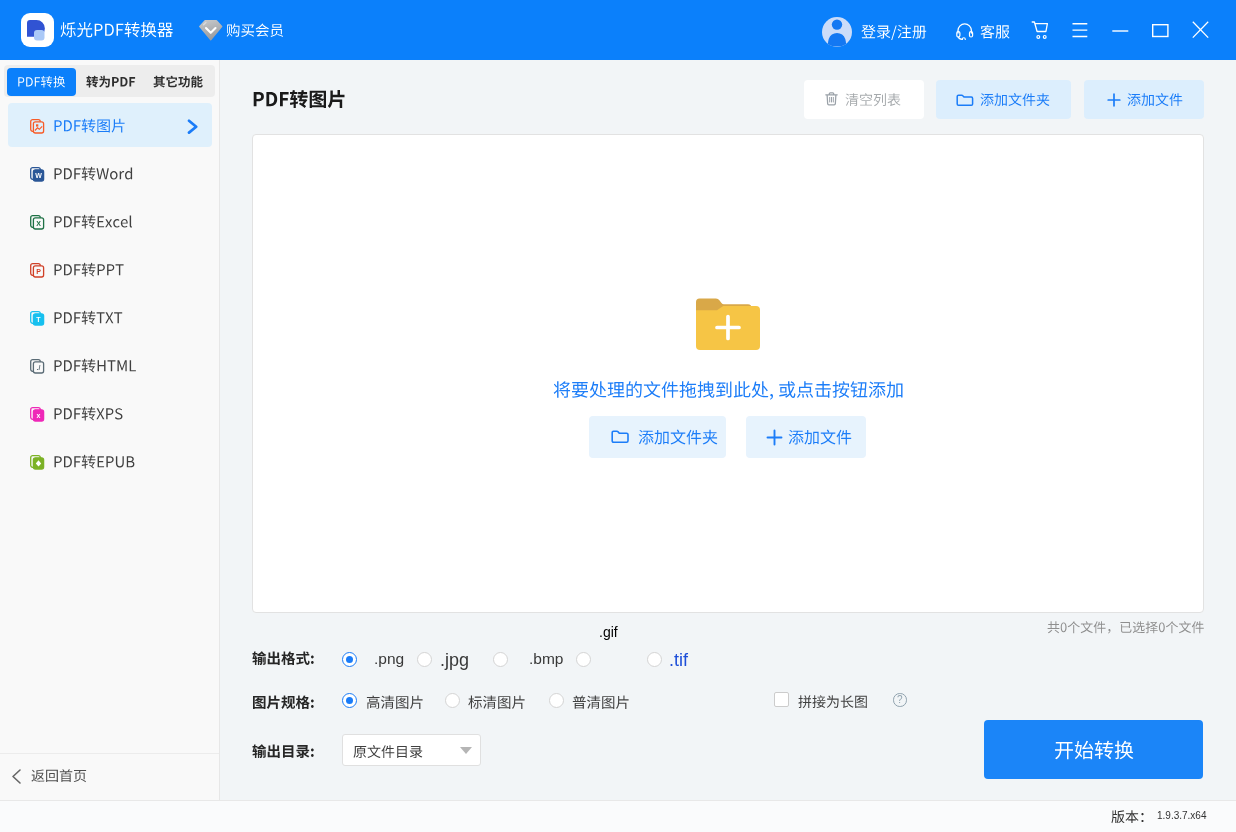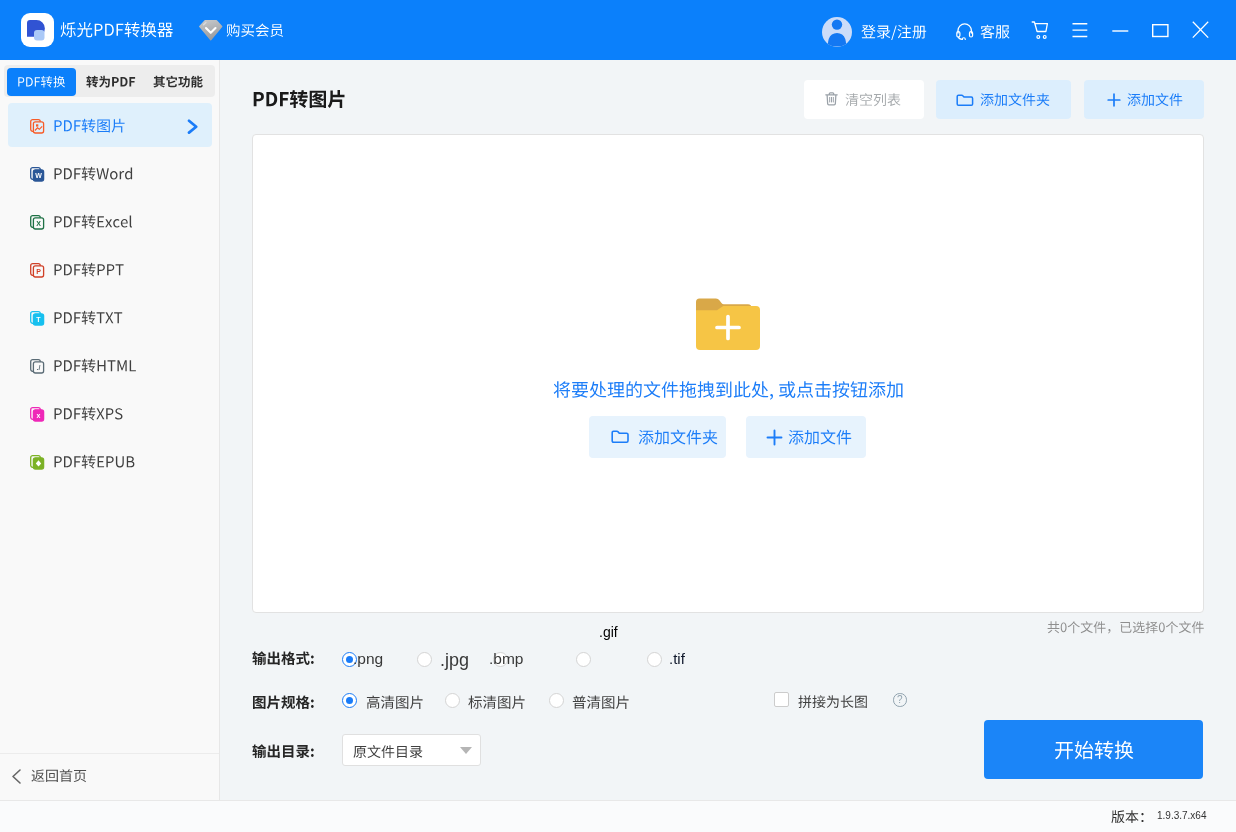--- a/index.html
+++ b/index.html
@@ -280,18 +280,18 @@
   </svg>
 <svg style="position:absolute;left:353px;top:741.7px;overflow:visible" width="71" height="20" viewBox="0 -14.8 71 19.7">
     <path fill="#404040" d="M5.2 -5.6H11V-4.3H5.2ZM5.2 -7.7H11V-6.4H5.2ZM9.8 -2.3C10.6 -1.4 11.7 -0.2 12.3 0.6L13.2 0.1C12.6 -0.7 11.5 -1.9 10.6 -2.8ZM5.2 -2.8C4.6 -1.8 3.6 -0.8 2.8 -0.1C3.1 0.1 3.5 0.4 3.7 0.5C4.5 -0.2 5.5 -1.4 6.2 -2.5ZM1.8 -11V-7C1.8 -4.9 1.7 -1.8 0.5 0.3C0.7 0.4 1.2 0.7 1.4 0.8C2.7 -1.4 2.9 -4.7 2.9 -7V-10H13.2V-11ZM7.4 -9.9C7.3 -9.5 7.1 -9 6.9 -8.6H4.1V-3.5H7.6V-0.1C7.6 0.1 7.5 0.2 7.3 0.2C7.1 0.2 6.4 0.2 5.5 0.2C5.7 0.4 5.8 0.8 5.9 1.1C6.9 1.1 7.6 1.1 8.1 1C8.5 0.8 8.6 0.5 8.6 -0V-3.5H12.1V-8.6H8C8.2 -8.9 8.4 -9.3 8.6 -9.7Z M19.9 -11.5C20.3 -10.8 20.8 -9.9 21 -9.3L22.1 -9.7C21.9 -10.3 21.4 -11.2 21 -11.9ZM14.7 -9.3V-8.3H16.9C17.7 -6.1 18.8 -4.3 20.3 -2.8C18.7 -1.5 16.8 -0.6 14.5 0.1C14.7 0.4 15.1 0.8 15.2 1.1C17.5 0.3 19.4 -0.7 21 -2C22.6 -0.6 24.5 0.4 26.8 1C27 0.7 27.3 0.3 27.5 0.1C25.3 -0.5 23.4 -1.5 21.8 -2.8C23.3 -4.3 24.3 -6 25.1 -8.3H27.4V-9.3ZM21.1 -3.5C19.7 -4.9 18.7 -6.5 18 -8.3H24C23.3 -6.4 22.3 -4.8 21.1 -3.5Z M32.4 -4.8V-3.8H36.5V1.1H37.5V-3.8H41.3V-4.8H37.5V-7.9H40.7V-8.9H37.5V-11.6H36.5V-8.9H34.6C34.8 -9.5 34.9 -10.2 35.1 -10.8L34 -11.1C33.7 -9.2 33.1 -7.4 32.3 -6.3C32.6 -6.1 33 -5.9 33.2 -5.7C33.6 -6.3 34 -7.1 34.2 -7.9H36.5V-4.8ZM31.8 -11.7C31 -9.6 29.8 -7.5 28.4 -6.1C28.6 -5.9 28.9 -5.3 29.1 -5.1C29.5 -5.6 29.9 -6.1 30.3 -6.7V1.1H31.3V-8.4C31.9 -9.3 32.4 -10.4 32.7 -11.4Z M45.3 -6.6H52.6V-4.3H45.3ZM45.3 -7.6V-9.9H52.6V-7.6ZM45.3 -3.3H52.6V-0.9H45.3ZM44.2 -10.9V1H45.3V0.1H52.6V1H53.7V-10.9Z M57.9 -4.4C58.8 -3.9 59.9 -3.1 60.4 -2.6L61.2 -3.3C60.6 -3.9 59.5 -4.6 58.6 -5.1ZM57.9 -11V-10H66.4L66.3 -8.7H58.3V-7.8H66.2L66.2 -6.5H56.9V-5.5H62.5V-3C60.4 -2.1 58.3 -1.3 57 -0.8L57.5 0.2C58.9 -0.4 60.7 -1.2 62.5 -2V-0C62.5 0.2 62.4 0.2 62.2 0.2C61.9 0.3 61.2 0.3 60.3 0.2C60.5 0.5 60.6 0.9 60.7 1.1C61.8 1.1 62.5 1.1 62.9 1C63.4 0.8 63.5 0.6 63.5 -0V-3.3C64.7 -1.5 66.5 -0.1 68.7 0.6C68.8 0.3 69.1 -0.1 69.3 -0.4C67.8 -0.8 66.5 -1.5 65.5 -2.5C66.3 -3 67.4 -3.8 68.2 -4.5L67.3 -5.2C66.7 -4.5 65.7 -3.7 64.8 -3.1C64.3 -3.7 63.9 -4.4 63.5 -5.1V-5.5H69.2V-6.5H67.3C67.4 -7.9 67.5 -9.6 67.5 -11L66.7 -11L66.5 -11Z"></path>
   </svg>
 <svg style="position:absolute;left:1054px;top:735.8px;overflow:visible" width="81" height="29" viewBox="0 -21.2 81 28.2">
     <path fill="#fff" d="M13 -14.1V-8.4H7.4V-9.2V-14.1ZM1 -8.4V-6.9H5.8C5.5 -4.2 4.5 -1.5 1.1 0.6C1.5 0.8 2 1.3 2.3 1.7C6 -0.7 7 -3.8 7.3 -6.9H13V1.6H14.5V-6.9H19V-8.4H14.5V-14.1H18.4V-15.5H1.8V-14.1H5.9V-9.2L5.8 -8.4Z M29.2 -6.5V1.6H30.6V0.7H36.7V1.6H38.1V-6.5ZM30.6 -0.6V-5.2H36.7V-0.6ZM28.6 -8.1C29.2 -8.4 30 -8.5 37.5 -9C37.7 -8.5 37.9 -8 38.1 -7.6L39.4 -8.3C38.8 -9.8 37.4 -12.2 36 -13.9L34.8 -13.3C35.5 -12.4 36.2 -11.4 36.8 -10.3L30.4 -9.9C31.7 -11.7 33 -14.1 34.1 -16.4L32.5 -16.8C31.5 -14.3 29.9 -11.6 29.4 -10.9C28.9 -10.2 28.5 -9.7 28.1 -9.6C28.3 -9.2 28.5 -8.5 28.6 -8.1ZM24 -11.3H26.3C26.1 -8.7 25.6 -6.6 24.9 -4.8C24.3 -5.4 23.6 -5.9 22.9 -6.4C23.3 -7.8 23.7 -9.5 24 -11.3ZM21.3 -5.8C22.3 -5.2 23.4 -4.3 24.3 -3.5C23.4 -1.7 22.2 -0.4 20.8 0.4C21.1 0.7 21.5 1.2 21.7 1.6C23.2 0.6 24.5 -0.7 25.4 -2.5C26.2 -1.7 26.8 -1 27.3 -0.4L28.2 -1.6C27.7 -2.3 26.9 -3.1 26.1 -3.9C27 -6.1 27.5 -9 27.8 -12.6L26.9 -12.7L26.7 -12.7H24.3C24.6 -14.1 24.8 -15.4 25 -16.6L23.6 -16.7C23.4 -15.5 23.2 -14.1 23 -12.7H20.9V-11.3H22.7C22.3 -9.2 21.8 -7.3 21.3 -5.8Z M41.6 -6.6C41.8 -6.8 42.4 -6.9 43.1 -6.9H44.9V-4L40.8 -3.3L41.1 -1.9L44.9 -2.6V1.5H46.3V-2.9L49 -3.4L48.9 -4.7L46.3 -4.3V-6.9H48.4V-8.3H46.3V-11.3H44.9V-8.3H42.9C43.5 -9.7 44.2 -11.3 44.7 -13.1H48.3V-14.5H45.1C45.3 -15.1 45.4 -15.8 45.6 -16.5L44.1 -16.8C44 -16 43.8 -15.2 43.7 -14.5H40.9V-13.1H43.3C42.8 -11.4 42.4 -10.1 42.1 -9.6C41.8 -8.7 41.5 -8 41.2 -8C41.3 -7.6 41.5 -6.9 41.6 -6.6ZM48.5 -10.7V-9.3H51.5C51 -7.9 50.6 -6.6 50.3 -5.6H56C55.3 -4.6 54.5 -3.4 53.6 -2.3C52.9 -2.8 52.2 -3.2 51.6 -3.6L50.6 -2.6C52.7 -1.4 55 0.4 56.2 1.6L57.2 0.5C56.6 -0.1 55.7 -0.8 54.8 -1.5C56 -3.2 57.4 -5.1 58.4 -6.5L57.4 -7.1L57.1 -7H52.3L53 -9.3H59.2V-10.7H53.4L54.1 -13.1H58.5V-14.5H54.4L55 -16.6L53.5 -16.8L52.9 -14.5H49.3V-13.1H52.5L51.9 -10.7Z M63.3 -16.8V-12.8H61V-11.4H63.3V-6.9C62.3 -6.6 61.4 -6.4 60.7 -6.2L61.1 -4.7L63.3 -5.4V-0.2C63.3 0 63.2 0.1 63 0.1C62.7 0.1 62.1 0.1 61.3 0.1C61.5 0.5 61.7 1.2 61.7 1.5C62.9 1.6 63.6 1.5 64.1 1.2C64.6 1 64.8 0.6 64.8 -0.2V-5.9L66.9 -6.6L66.7 -8L64.8 -7.4V-11.4H66.6V-12.8H64.8V-16.8ZM70.7 -13.8H74.9C74.4 -13.1 73.8 -12.3 73.3 -11.7H69.2C69.7 -12.4 70.3 -13.1 70.7 -13.8ZM66.7 -5.8V-4.5H71.5C70.7 -2.7 69 -1 65.6 0.6C65.9 0.8 66.4 1.3 66.6 1.6C70 0 71.8 -1.9 72.7 -3.7C74 -1.4 76 0.6 78.4 1.5C78.6 1.2 79.1 0.6 79.4 0.3C77 -0.5 74.9 -2.3 73.7 -4.5H79V-5.8H77.6V-11.7H75C75.8 -12.6 76.5 -13.6 77.1 -14.4L76.1 -15.1L75.8 -15H71.5C71.8 -15.6 72 -16.1 72.3 -16.6L70.7 -16.8C70 -15.1 68.7 -13 66.7 -11.4C67.1 -11.2 67.5 -10.7 67.8 -10.4L68.1 -10.7V-5.8ZM69.6 -5.8V-10.5H72.2V-8.4C72.2 -7.6 72.2 -6.7 72 -5.8ZM76.1 -5.8H73.4C73.6 -6.7 73.7 -7.6 73.7 -8.4V-10.5H76.1Z"></path>
   </svg>
 <svg style="position:absolute;left:1110.5px;top:806.7px;overflow:visible" width="43" height="20" viewBox="0 -14.8 43 19.7">
     <path fill="#333" d="M1.5 -11.5V-5.9C1.5 -3.8 1.3 -1.3 0.4 0.5C0.7 0.7 1 1 1.2 1.2C2 -0.3 2.3 -2.1 2.4 -4H4.3V1.1H5.3V-4.9H2.4L2.4 -5.9V-6.9H6.1V-7.9H4.9V-11.8H3.9V-7.9H2.4V-11.5ZM11.9 -6.7C11.6 -5.1 11.1 -3.8 10.4 -2.6C9.7 -3.8 9.2 -5.2 8.9 -6.7ZM6.8 -10.8V-6C6.8 -3.9 6.6 -1.3 5.6 0.6C5.8 0.7 6.2 1 6.4 1.2C7.6 -0.8 7.8 -3.6 7.8 -6V-6.7H8.1C8.4 -4.8 9 -3.2 9.8 -1.8C9 -0.9 8.2 -0.2 7.2 0.3C7.4 0.5 7.7 0.9 7.8 1.1C8.8 0.7 9.6 -0 10.4 -0.9C11 -0 11.8 0.6 12.8 1.1C12.9 0.9 13.2 0.5 13.5 0.3C12.5 -0.2 11.7 -0.8 11 -1.7C12 -3.2 12.7 -5.1 13 -7.5L12.4 -7.7L12.2 -7.7H7.8V-10C9.7 -10.1 11.8 -10.4 13.3 -10.8L12.6 -11.6C11.2 -11.3 8.8 -11 6.8 -10.8Z M20.4 -11.7V-8.8H14.9V-7.7H19.1C18.1 -5.4 16.4 -3.1 14.5 -2C14.8 -1.8 15.1 -1.4 15.3 -1.1C17.3 -2.5 19.1 -5 20.2 -7.7H20.4V-2.6H17.2V-1.5H20.4V1.1H21.5V-1.5H24.8V-2.6H21.5V-7.7H21.7C22.8 -5 24.6 -2.5 26.7 -1.1C26.9 -1.4 27.2 -1.8 27.5 -2C25.6 -3.2 23.8 -5.4 22.8 -7.7H27.1V-8.8H21.5V-11.7Z M31.5 -6.8C32.1 -6.8 32.6 -7.2 32.6 -7.8C32.6 -8.5 32.1 -8.9 31.5 -8.9C30.9 -8.9 30.4 -8.5 30.4 -7.8C30.4 -7.2 30.9 -6.8 31.5 -6.8ZM31.5 0.1C32.1 0.1 32.6 -0.4 32.6 -1C32.6 -1.6 32.1 -2 31.5 -2C30.9 -2 30.4 -1.6 30.4 -1C30.4 -0.4 30.9 0.1 31.5 0.1Z"></path>
   </svg>
-<div class="a" style="left:353px;top:649.5px;font-size:15.5px;color:#383838;white-space:nowrap">.png</div>
+<div class="a" style="left:374px;top:649.5px;font-size:15.5px;color:#383838;white-space:nowrap">.png</div>
 <div class="a" style="left:440px;top:649.5px;font-size:18px;color:#383838;white-space:nowrap">.jpg</div>
-<div class="a" style="left:489px;top:649.5px;font-size:15.5px;color:#383838;white-space:nowrap">.bmp</div>
+<div class="a" style="left:529px;top:649.5px;font-size:15.5px;color:#383838;white-space:nowrap">.bmp</div>
 <div class="a" style="left:599px;top:624px;font-size:14px;color:#000000;white-space:nowrap">.gif</div>
-<div class="a" style="left:669px;top:649.5px;font-size:15px;color:#0f172a;white-space:nowrap">.tif</div>
+<div class="a" style="left:669px;top:649.5px;font-size:18px;color:#1d4ed8;white-space:nowrap">.tif</div>
 <div class="a" style="left:1157px;top:810px;font-size:10px;color:#333;white-space:nowrap">1.9.3.7.x64</div>
 
 </body></html>

